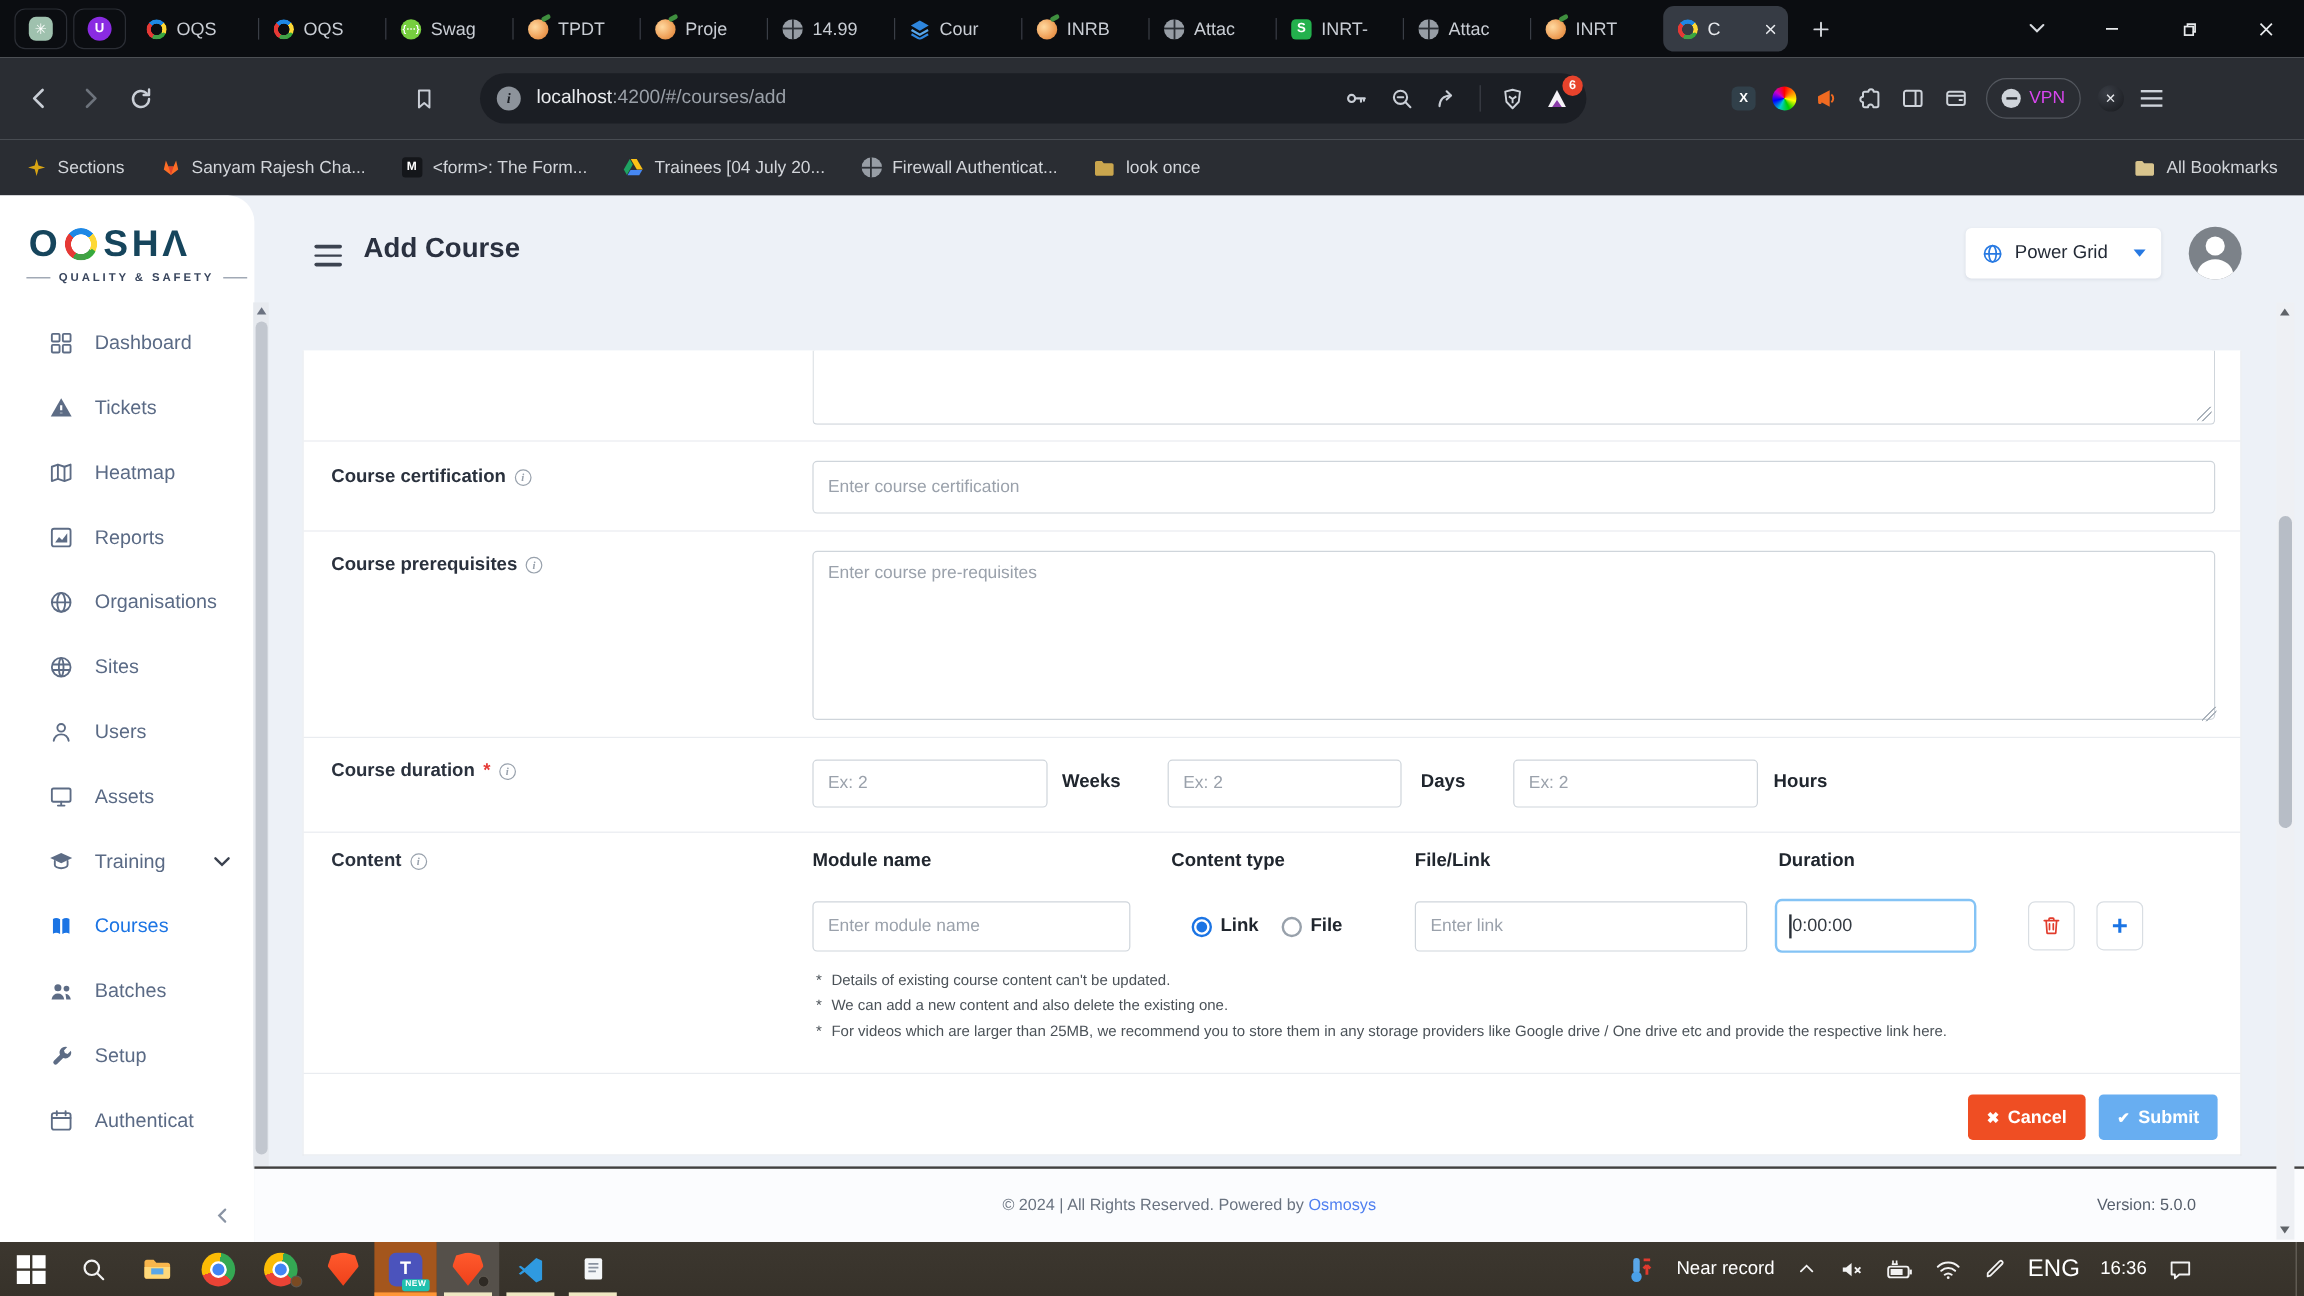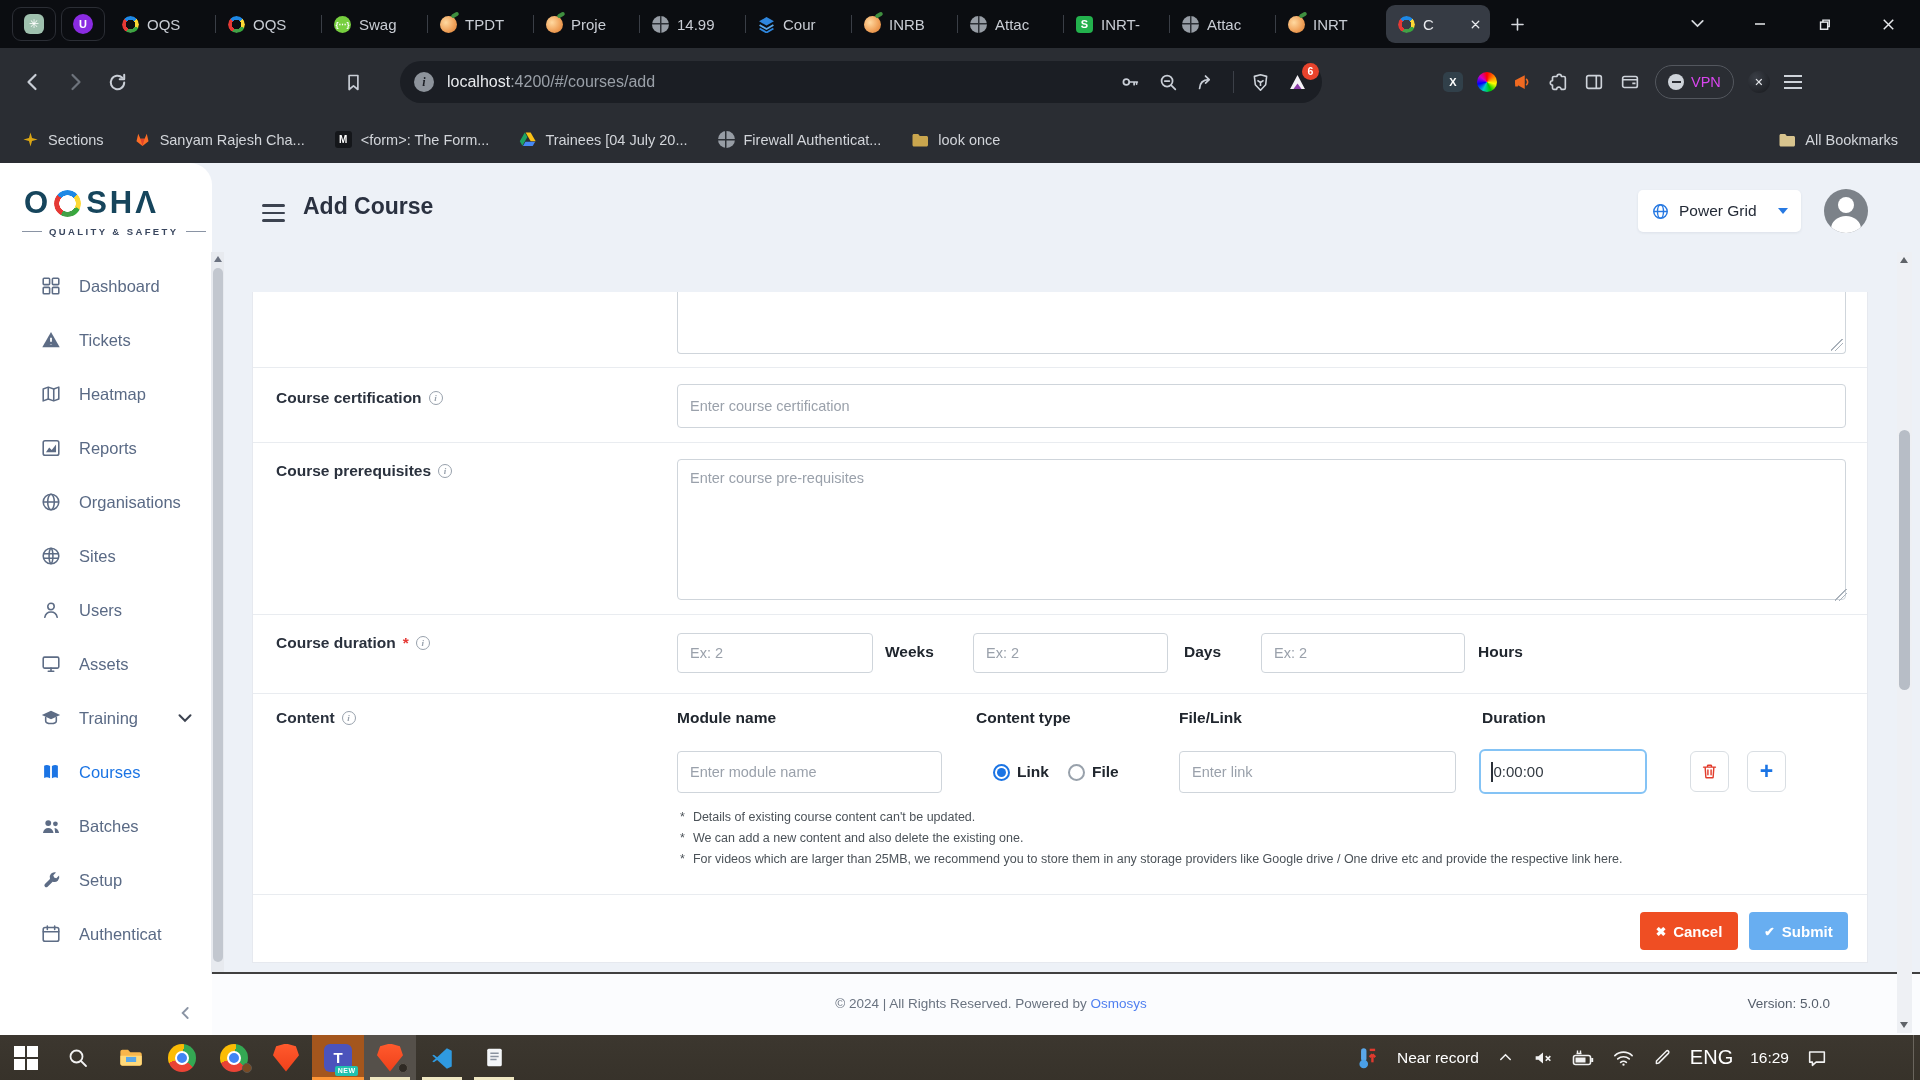--- a/index.html
+++ b/index.html
@@ -754,21 +754,21 @@
             <path d="M3 10a13 13 0 0 1 18 0M6 13.5a9 9 0 0 1 12 0M9 17a5 5 0 0 1 6 0"></path>
             <circle cx="12" cy="19.5" r="1.2" fill="#f2f2f2" stroke="none"></circle>
           </svg>
         </span>
       <span class="tray-item">
           <svg viewBox="0 0 24 24" width="21" height="21" fill="none" stroke="#f2f2f2" stroke-width="1.7" stroke-linejoin="round">
             <path d="M5 19l2.6-.6L19 7a1.8 1.8 0 0 0-2.5-2.5L5.1 15.9Z"></path>
           </svg>
         </span>
       <span class="txt" style="font-size:20px;">ENG</span>
-      <span class="txt">16:29</span>
+      <span class="txt">16:36</span>
       <span class="tray-item">
           <svg viewBox="0 0 24 24" width="22" height="22" fill="none" stroke="#f2f2f2" stroke-width="1.7" stroke-linejoin="round">
             <path d="M4 5.5h16v11h-9l-4 3.5v-3.5H4Z"></path>
           </svg>
         </span>
     </div>
     <span class="desk-edge"></span>
   </div>
 
 </div>

